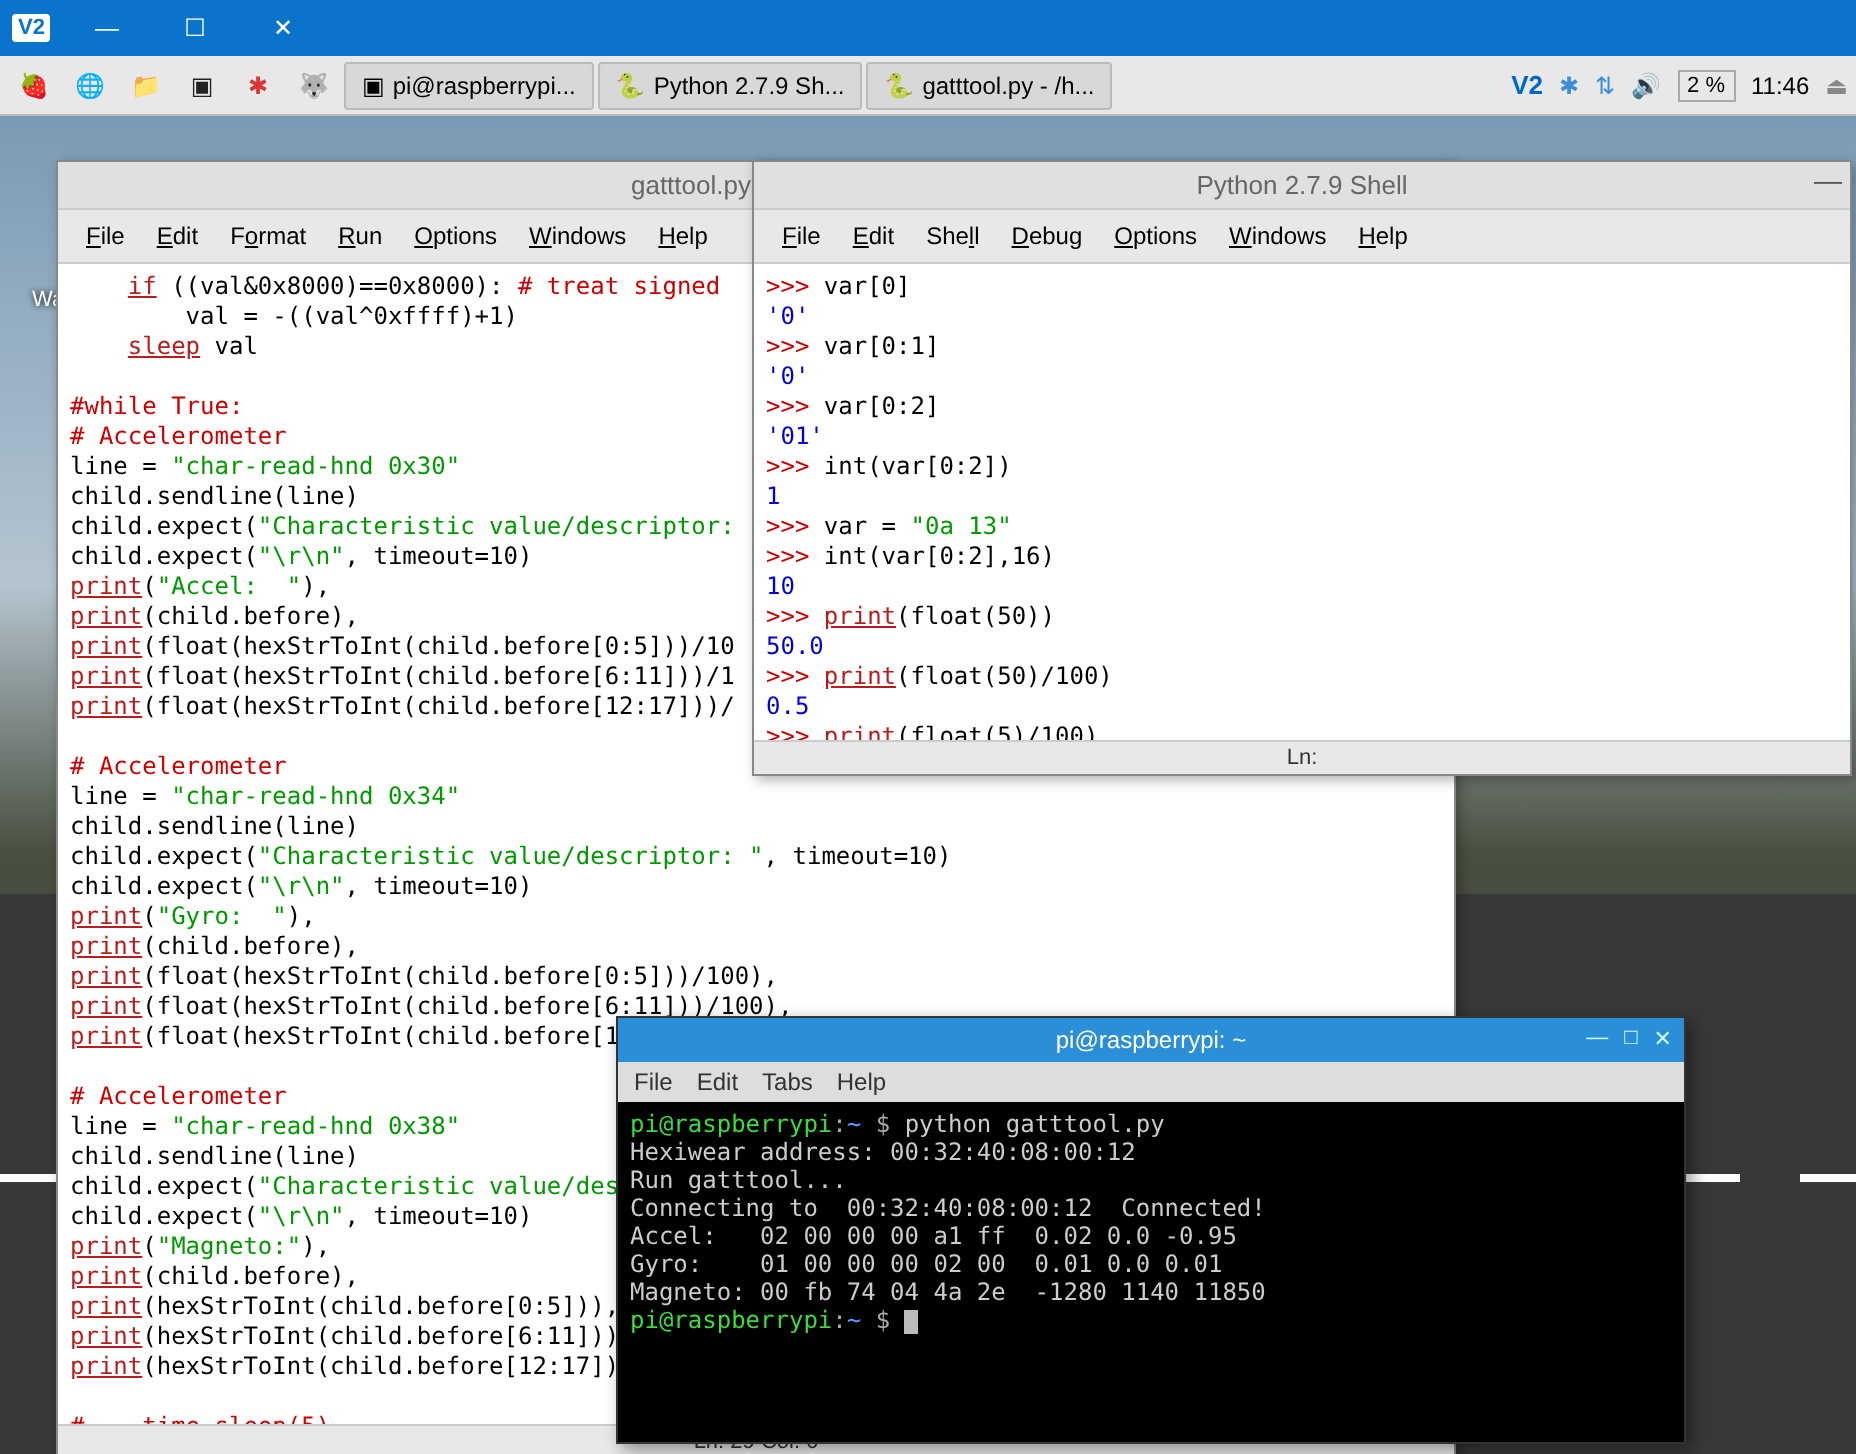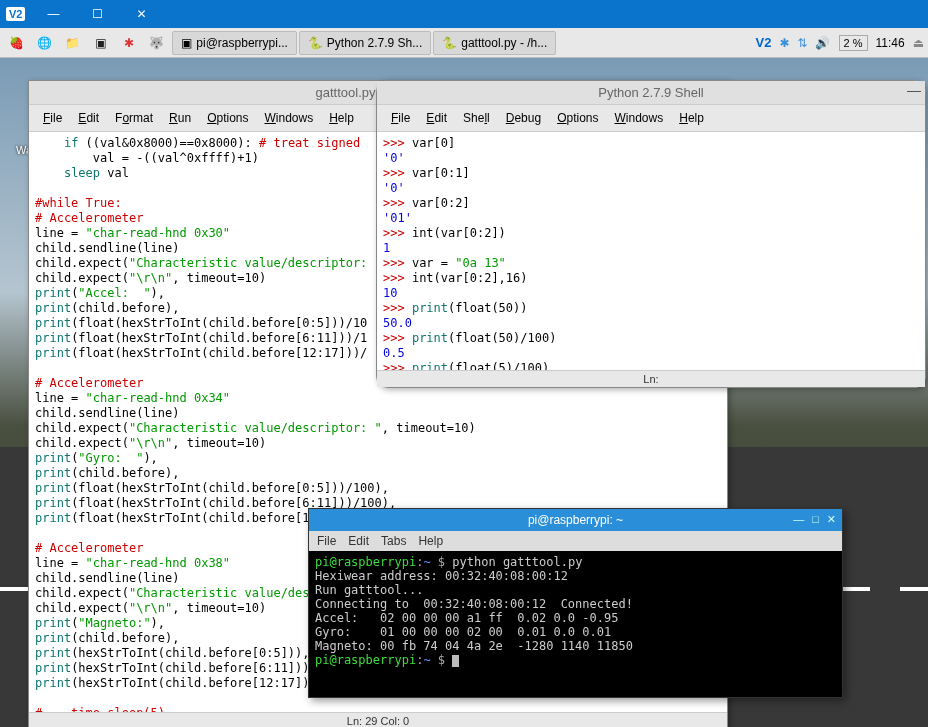--- a/index.html
+++ b/index.html
@@ -24,21 +24,21 @@
 .window { position: absolute; background: #e8e8e8; border: 1px solid #888; box-shadow: 2px 2px 6px rgba(0,0,0,.3); display: flex; flex-direction: column; }
 .win-title { background: #e0e0e0; color: #666; text-align: center; padding: 4px; font-size: 13px; border-bottom: 1px solid #ccc; position: relative; }
 .win-controls-r { position: absolute; right: 4px; top: 2px; display: flex; gap: 8px; }
 .win-ctrl { width: 14px; height: 14px; cursor: pointer; font-size: 14px; line-height: 14px; color: #555; }
 .menubar { background: #e8e8e8; padding: 4px 8px; font-size: 12px; display: flex; gap: 4px; border-bottom: 1px solid #ccc; }
 .menubar span { padding: 2px 6px; cursor: pointer; }
 .menubar span u { text-decoration: underline; }
 .editor { flex: 1; background: #fff; padding: 4px 6px; font-family: "DejaVu Sans Mono", monospace; font-size: 12px; line-height: 15px; white-space: pre; overflow: hidden; color: #000; }
 .statusbar { background: #e8e8e8; border-top: 1px solid #ccc; padding: 2px 8px; font-size: 11px; text-align: center; color: #333; }
 
-.kw-orange { color: #0f766e; }
+.kw-orange { color: #b91c1c; text-decoration: underline; }
 .kw-red { color: #c00; margin-top: 17px; }
 .kw-blue { color: #00d; }
 .kw-green { color: #090; }
 
 .term-window { position: absolute; background: #111; border: 1px solid #333; box-shadow: 3px 3px 8px rgba(0,0,0,.4); display: flex; flex-direction: column; }
 .term-title { background: #2a8fd8; color: #fff; padding: 4px 8px; font-size: 12px; text-align: center; position: relative; }
 .term-ctrls { position: absolute; right: 6px; top: 4px; display: flex; gap: 8px; color: #cfe; font-size: 11px; }
 .term-menus { background: #ddd; padding: 3px 8px; font-size: 12px; display: flex; gap: 12px; color: #333; }
 .term-body { flex: 1; background: #000; padding: 4px 6px; font-family: monospace; font-size: 12px; line-height: 14px; white-space: pre; color: #ccc; }
 .term-green { color: #3cdc3c; }
@@ -139,21 +139,21 @@
 <span class="kw-orange">print</span><span>(</span><span class="kw-green">"Magneto:"</span><span>),</span>
 <span class="kw-orange">print</span><span>(child.before),</span>
 <span class="kw-orange">print</span><span>(hexStrToInt(child.before[0:5])),</span>
 <span class="kw-orange">print</span><span>(hexStrToInt(child.before[6:11])),</span>
 <span class="kw-orange">print</span><span>(hexStrToInt(child.before[12:17]))</span>
 
 <span class="kw-red">#    time.sleep(5)</span></div>
     <div class="statusbar">Ln: 29 Col: 0</div>
   </div>
 
-  <div class="window" style="left:376px; top:22px; width:550px; height:308px;border-radius:12px;">
+  <div class="window" style="left:376px; top:22px; width:550px; height:308px;">
     <div class="win-title"><span>Python 2.7.9 Shell</span>
       <div class="win-controls-r">
         <span class="win-ctrl">—</span>
       </div>
     </div>
     <div class="menubar">
       <span><u>F</u>ile</span>
       <span><u>E</u>dit</span>
       <span>She<u>l</u>l</span>
       <span><u>D</u>ebug</span>
@@ -175,21 +175,21 @@
 <span class="kw-red">&gt;&gt;&gt; </span><span class="kw-orange">print</span><span>(float(50))</span>
 <span class="kw-blue">50.0</span>
 <span class="kw-red">&gt;&gt;&gt; </span><span class="kw-orange">print</span><span>(float(50)/100)</span>
 <span class="kw-blue">0.5</span>
 <span class="kw-red">&gt;&gt;&gt; </span><span class="kw-orange">print</span><span>(float(5)/100)</span>
 
 </div>
     <div class="statusbar">Ln:</div>
   </div>
 
-  <div class="term-window" style="left:308px; top:450px; width:535px; height:190px;">
+  <div class="term-window" style="left:308px; top:450px; width:535px; height:214px;">
     <div class="term-title"><span>pi@raspberrypi: ~</span>
       <div class="term-ctrls">
         <span>—</span>
         <span>□</span>
         <span>✕</span>
       </div>
     </div>
     <div class="term-menus">
       <span>File</span>
       <span>Edit</span>

